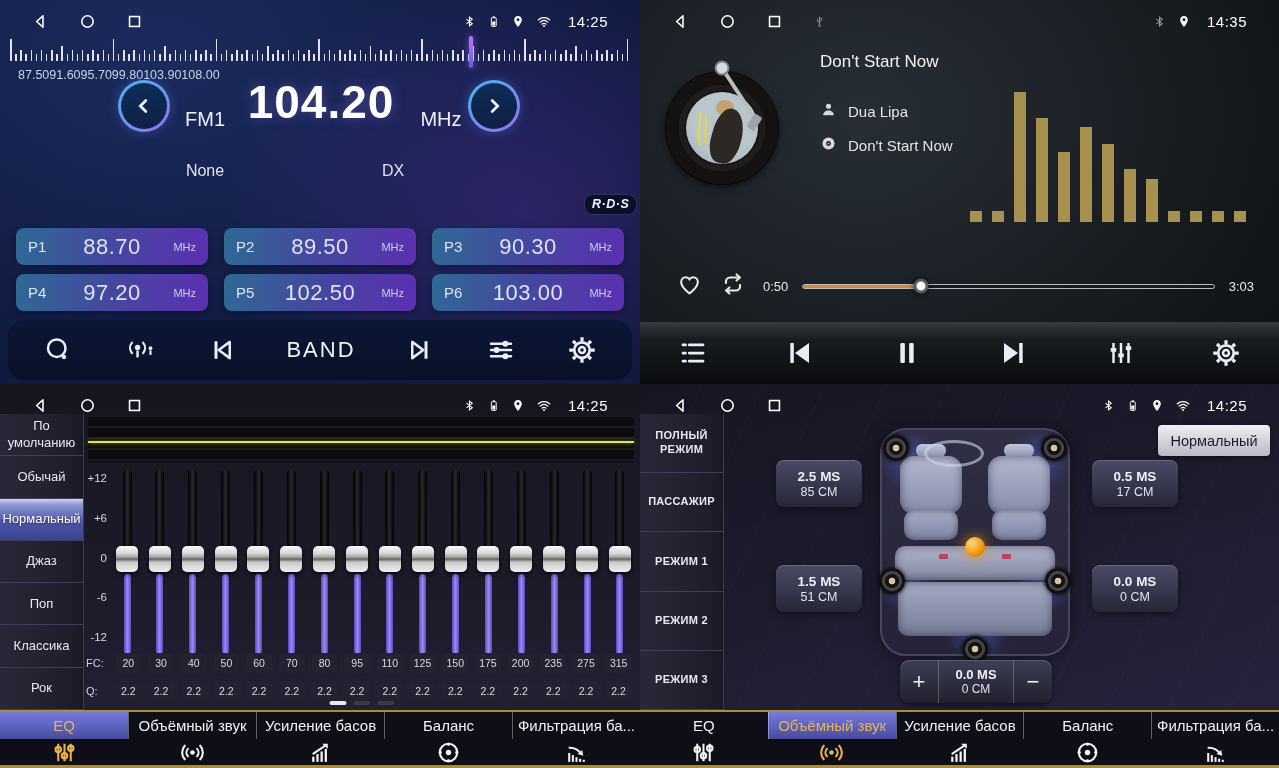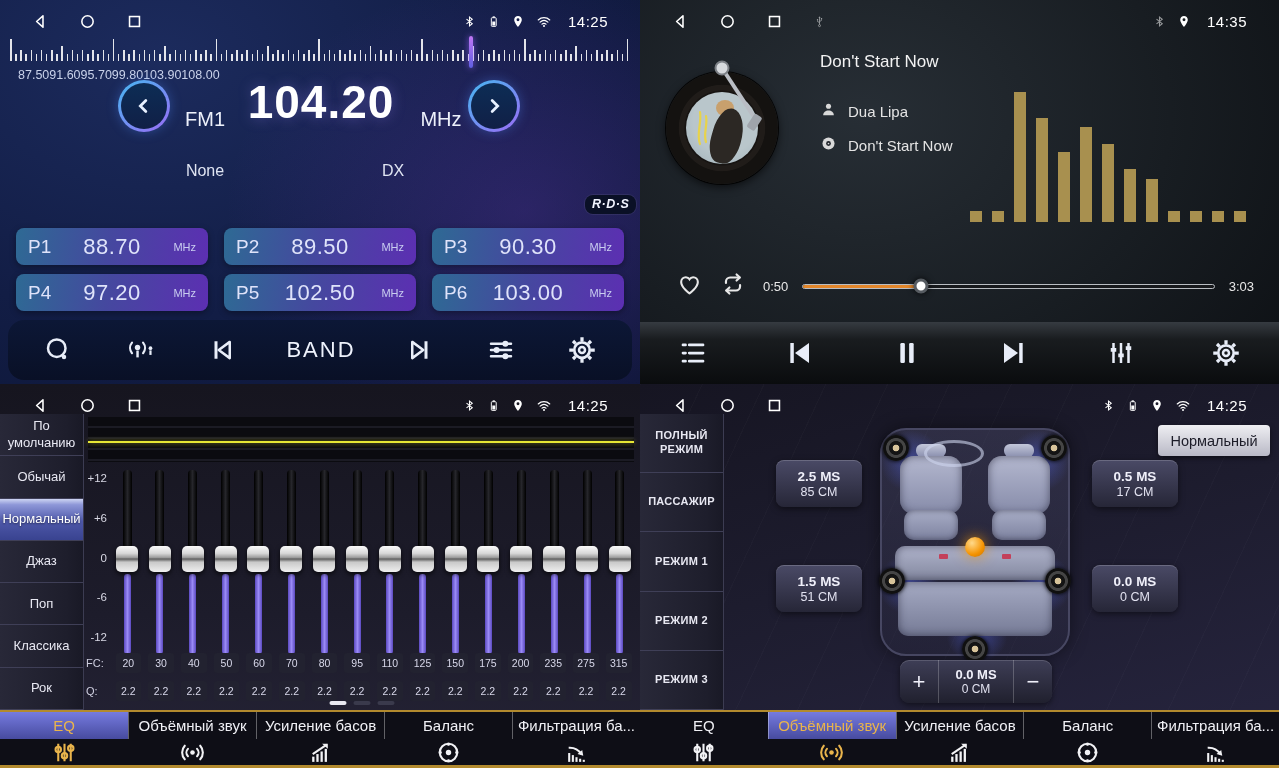--- a/index.html
+++ b/index.html
@@ -39,21 +39,21 @@
     text-shadow:0 0 14px rgba(160,140,255,.35); }
   .sub-lbl { position:absolute; font-size:16px; color:#dfe4f2; text-align:center; }
   .rds { position:absolute; left:585px; top:195px; background:#0a1026; border-radius:8px;
     padding:2px 7px 3px; font-style:italic; font-weight:bold; font-size:12.5px;
     letter-spacing:.5px; color:#f2f4ff; box-shadow:0 0 0 1px rgba(255,255,255,.07); }
   .presets { position:absolute; left:16px; top:228px; width:608px; display:grid;
     grid-template-columns:repeat(3,1fr); gap:9px 16px; }
   .preset { height:37px; border-radius:8px;
     background:linear-gradient(100deg,#2e6a94 0%,#45489f 48%,#5c2fb2 100%);
     display:flex; align-items:center; padding:0 12px; box-shadow:0 2px 6px rgba(0,0,0,.35); }
-  .preset .p { font-size:19px; color:#dfe3fa; width:32px; }
+  .preset .p { font-size:15px; color:#dfe3fa; width:32px; }
   .preset .f { flex:1; text-align:center; font-size:22px; color:#dfe3fa; letter-spacing:.5px; }
   .preset .u { font-size:11px; color:#c9cdf0; width:32px; text-align:right; }
   .radio-toolbar { position:absolute; left:8px; top:320px; width:624px; height:60px;
     background:linear-gradient(180deg,#0c1736,#091026); border-radius:16px;
     display:flex; align-items:center; justify-content:space-around; padding:0 10px; }
   .radio-toolbar .band-btn { font-size:22px; letter-spacing:2px; color:#eef2fc; }
   .tbtn { display:flex; align-items:center; justify-content:center; color:#e8edf8; }
 
   
   #player { left:640px; top:0; width:639px; height:384px;

